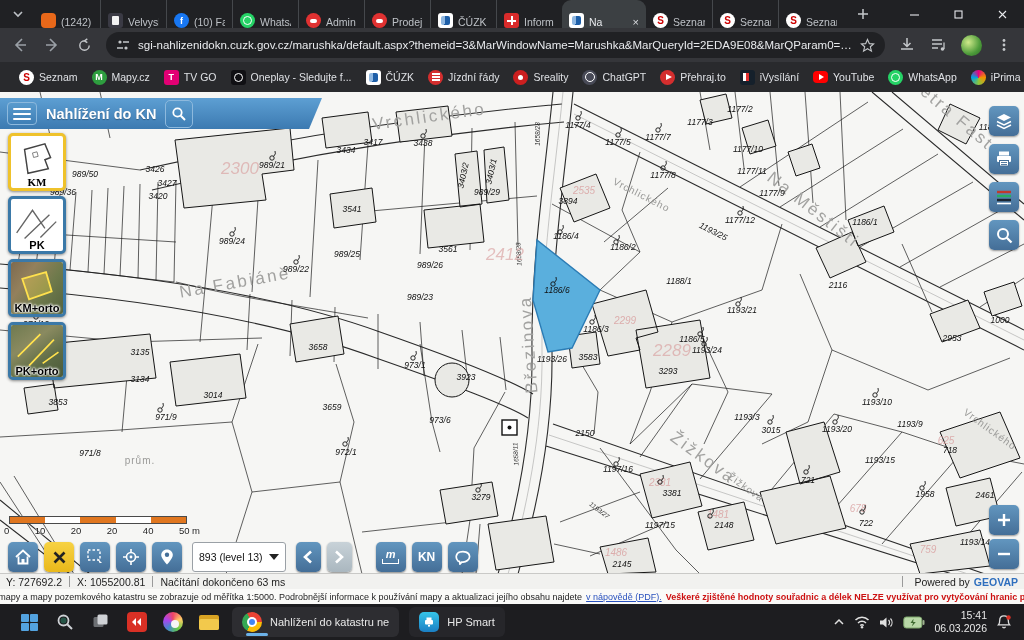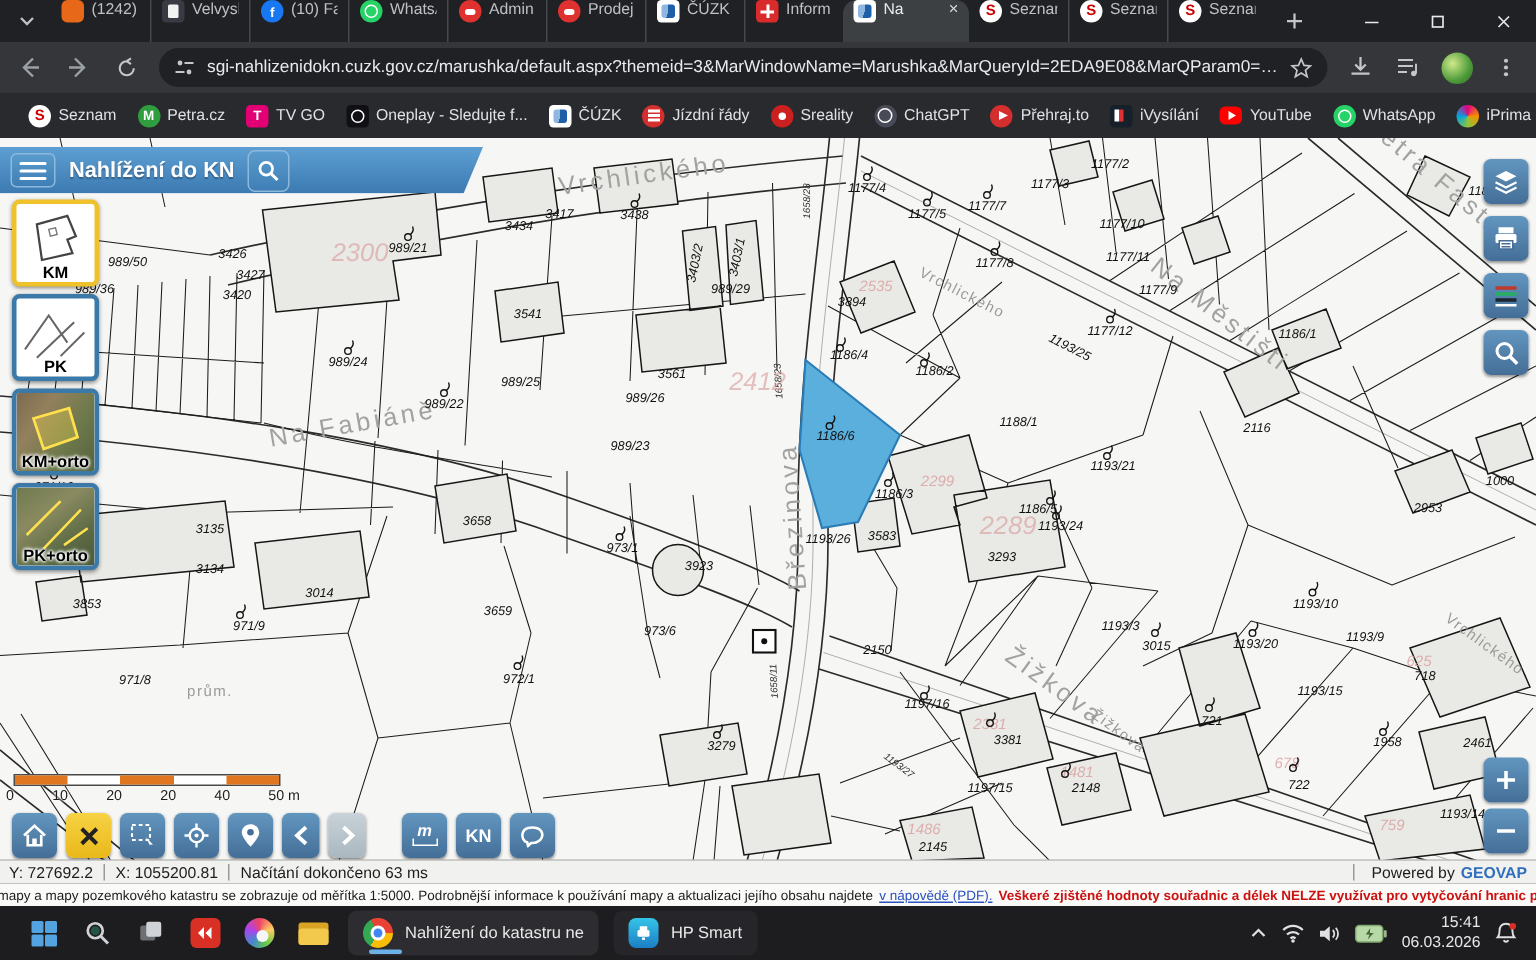--- a/index.html
+++ b/index.html
@@ -2,21 +2,21 @@
 <html><head>
 <meta charset="utf-8">
 <style>
   html,body{margin:0;padding:0;background:#000;}
   #screen{width:1024px;height:640px;position:relative;overflow:hidden;font-family:"Liberation Sans",sans-serif;background:#202124;}
 
   
   #tabstrip{height:28px;background:#202124;display:flex;align-items:center;padding-left:6px;}
   .tab-search{width:24px;height:24px;border-radius:50%;display:flex;align-items:center;justify-content:center;margin-right:4px;}
   #tabs{display:flex;height:28px;align-items:flex-end;overflow:hidden;}
-  .tab{display:flex;align-items:flex-start;gap:5px;height:28px;padding:0 7px;width:66px;flex:none;box-sizing:border-box;color:#bdc1c6;font-size:10.5px;border-left:1px solid #45484c;cursor:pointer;}
+  .tab{display:flex;align-items:flex-end;gap:5px;height:28px;padding:0 7px;width:66px;flex:none;box-sizing:border-box;color:#bdc1c6;font-size:10.5px;border-left:1px solid #45484c;cursor:pointer;}
   .tab:first-child{border-left:none;}
   .tab.active{background:#3c4043;border-radius:9px 9px 0 0;color:#e8eaed;width:84px;border-left:none;}
   .tab.active + .tab{border-left:none;}
   .tab-label{white-space:nowrap;overflow:hidden;flex:1;}
   .tab-close{color:#dadce0;font-size:11px;flex:none;}
   .newtab{width:26px;height:26px;display:flex;align-items:center;justify-content:center;color:#c4c7ca;font-size:16px;margin-left:6px;cursor:pointer;}
   .wincontrols{margin-left:auto;display:flex;height:28px;}
   .winbtn{width:44px;height:28px;display:flex;align-items:center;justify-content:center;cursor:pointer;}
 
   
@@ -88,21 +88,21 @@
   #maphdr{position:absolute;left:0;top:6px;width:322px;height:31px;background:linear-gradient(#5d9fd3,#3c7ab1);clip-path:polygon(0 0,100% 0,calc(100% - 13px) 100%,0 100%);display:flex;align-items:center;gap:9px;padding:0 7px;box-sizing:border-box;box-shadow:0 1px 3px rgba(0,0,0,.35);}
   #hamburger{width:30px;height:23px;background:linear-gradient(#5a9bcd,#3f7fb6);border:1px solid #8db9dd;border-radius:4px;display:flex;flex-direction:column;justify-content:center;gap:3px;padding:0 5px;box-sizing:border-box;cursor:pointer;flex:none;}
   #hamburger i{display:block;height:2px;background:#fff;border-radius:1px;}
   #maptitle{color:#fff;font-weight:bold;font-size:14.5px;white-space:nowrap;text-shadow:0 1px 1px rgba(0,0,0,.3);}
   #addr{width:112px;height:20px;border:1px solid #9fc0d8;border-radius:3px;font-size:10.5px;padding:0 5px;font-family:"Liberation Sans",sans-serif;}
   #hdr-search{width:26px;height:26px;background:linear-gradient(#5a9bcd,#3f7fb6);border:1px solid #8db9dd;border-radius:5px;display:flex;align-items:center;justify-content:center;cursor:pointer;flex:none;}
 
   
   #layers{position:absolute;left:8px;top:41px;display:flex;flex-direction:column;gap:5px;}
   .layer-btn{width:52px;height:52px;border:3px solid #3b79a8;border-radius:5px;position:relative;background:#fff;box-shadow:0 1px 3px rgba(0,0,0,.45);cursor:pointer;overflow:hidden;}
-  .layer-btn.active{border-color:#efc22b;}
+  .layer-btn.active{border-color:#efc22b;font-family:Liberation Serif, serif;}
   .layer-label{position:absolute;left:0;right:0;bottom:0;text-align:center;font-weight:bold;font-size:11px;color:#000;text-shadow:0 0 2px #fff,0 0 2px #fff,0 0 3px #fff,0 0 3px #fff;}
   .thumb-orto{position:absolute;inset:0;background:linear-gradient(125deg,#7d6a4f 0%,#93805c 30%,#6f7a4c 62%,#55633e 100%);}
   .thumb-orto2{position:absolute;inset:0;background:linear-gradient(145deg,#6f7a50 0%,#8a8a60 35%,#5c6b45 70%,#4c5a39 100%);}
   .thumb-svg{position:absolute;inset:0;}
 
   
   #maptools{position:absolute;right:5px;top:14px;display:flex;flex-direction:column;gap:8px;}
   .tool-btn{width:30px;height:30px;border-radius:5px;background:linear-gradient(#6296bf,#446e97);box-shadow:0 1px 2px rgba(0,0,0,.4);display:flex;align-items:center;justify-content:center;cursor:pointer;}
   #zoomstack{position:absolute;right:5px;top:413px;display:flex;flex-direction:column;gap:4px;}
 
@@ -298,21 +298,21 @@
           <rect x="8.8" y="8.8" width="4.6" height="4.6"></rect>
         </g>
       </svg>
     <div id="bookmarks" style="display:flex;align-items:center;gap:14px;">
         <div class="bm">
           <span class="fav fav-seznam"></span>
           <span>Seznam</span>
         </div>
         <div class="bm">
           <span class="fav fav-mapy"></span>
-          <span>Petra.cz</span>
+          <span>Mapy.cz</span>
         </div>
         <div class="bm">
           <span class="fav fav-tvgo"></span>
           <span>TV GO</span>
         </div>
         <div class="bm">
           <span class="fav fav-oneplay"></span>
           <span>Oneplay - Sledujte f...</span>
         </div>
         <div class="bm">
@@ -650,20 +650,24 @@
             <path d="M9,1 V5 M9,13 V17 M1,9 H5 M13,9 H17" stroke="#fff" stroke-width="1.6"></path>
             <circle cx="9" cy="9" r="1.4" fill="#fff"></circle>
           </svg>
       </div>
       <div class="bt">
         <svg width="16" height="18" viewBox="0 0 16 18">
             <path d="M8,1.5 C11.5,1.5 13.8,4 13.8,7 C13.8,10.5 8,16.5 8,16.5 C8,16.5 2.2,10.5 2.2,7 C2.2,4 4.5,1.5 8,1.5 Z" fill="#fff"></path>
             <circle cx="8" cy="6.8" r="2.2" fill="#446e97"></circle>
           </svg>
       </div>
+      <div id="leveldd">
+        <span>893 (level 13)</span>
+        <span class="dd-arrow"></span>
+      </div>
       <div class="bt narrow">
         <svg width="12" height="14" viewBox="0 0 12 14">
             <path d="M9,1.5 L3,7 L9,12.5" fill="none" stroke="#fff" stroke-width="2.6"></path>
           </svg>
       </div>
       <div class="bt narrow disabled">
         <svg width="12" height="14" viewBox="0 0 12 14">
             <path d="M3,1.5 L9,7 L3,12.5" fill="none" stroke="#fff" stroke-width="2.6"></path>
           </svg>
       </div>

